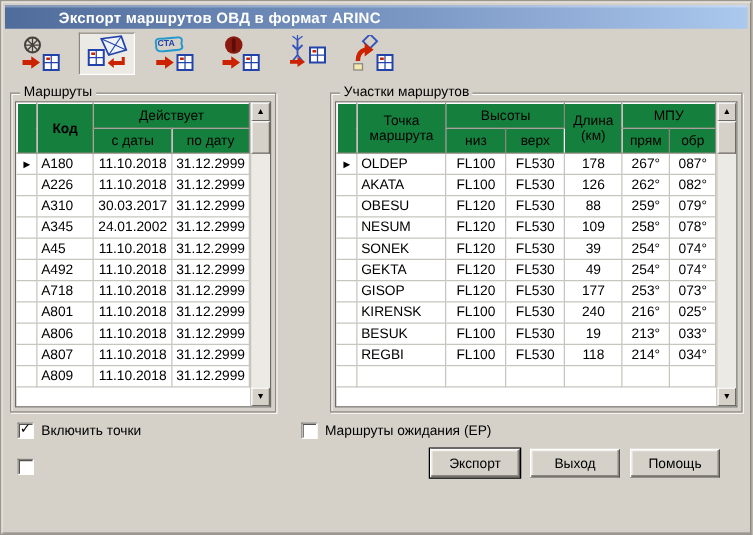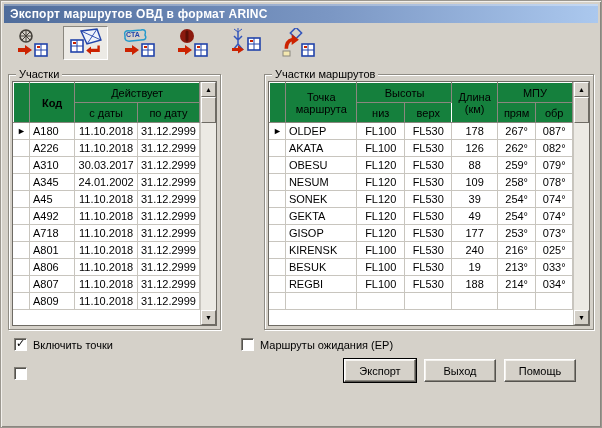--- a/index.html
+++ b/index.html
@@ -12,21 +12,21 @@
     padding:3px;
     font-family:"Liberation Sans","DejaVu Sans",sans-serif;
     font-size:11px;color:#000;overflow:hidden;
   }
   
   .titlebar{
     height:19px;display:flex;align-items:center;padding:0 6px;
     background:linear-gradient(to right,#4f6c9b 0%,#7b97c4 55%,#abc8ee 100%);
     box-shadow: inset 0 2px 0 rgba(255,255,255,.30);
   }
-  .titlebar .title{color:#fff;font-weight:bold;font-size:12px;letter-spacing:.2px;}
+  .titlebar .title{color:#fff;font-weight:bold;font-size:12px;letter-spacing:.2px;margin-left:37px;}
   
   .toolbar{height:40px;display:flex;align-items:center;gap:8px;padding:3px 4px 3px 6px;}
   .tbtn{
     width:45px;height:34px;display:flex;align-items:center;justify-content:center;
     background:transparent;border:1px solid transparent;position:relative;
   }
   .tbtn.pressed{
     background:#eceae5;
     border-color:#8a877f #ffffff #ffffff #8a877f;
   }
@@ -200,21 +200,21 @@
           <rect x="24" y="18" width="3" height="2" fill="#cc2200"></rect>
         </svg>
       </span>
     </div>
   </div>
 
 
   <div class="middle">
 
     <div class="group tablegroup tg-left">
-      <span class="glabel">Участки</span>
+      <span class="glabel">Маршруты</span>
       <div class="tablebox">
         <table class="grid">
           <colgroup>
               <col style="width:13px">
               <col style="width:55px">
               <col style="width:63px">
               <col style="width:62px">
             </colgroup>
           <thead>
             <tr>
@@ -438,21 +438,21 @@
                 <td class="cellC">19</td>
                 <td class="cellC">213°</td>
                 <td class="cellC">033°</td>
               </tr>
 
               <tr>
                 <td class="ind"><span style="visibility: hidden;">►</span></td>
                 <td class="cellL">REGBI</td>
                 <td class="cellC">FL100</td>
                 <td class="cellC">FL530</td>
-                <td class="cellC">188</td>
+                <td class="cellC">118</td>
                 <td class="cellC">214°</td>
                 <td class="cellC">034°</td>
               </tr>
             </tbody>
           <tbody>
             <tr>
               <td class="ind"></td>
               <td></td>
                 <td></td>
               <td></td>

